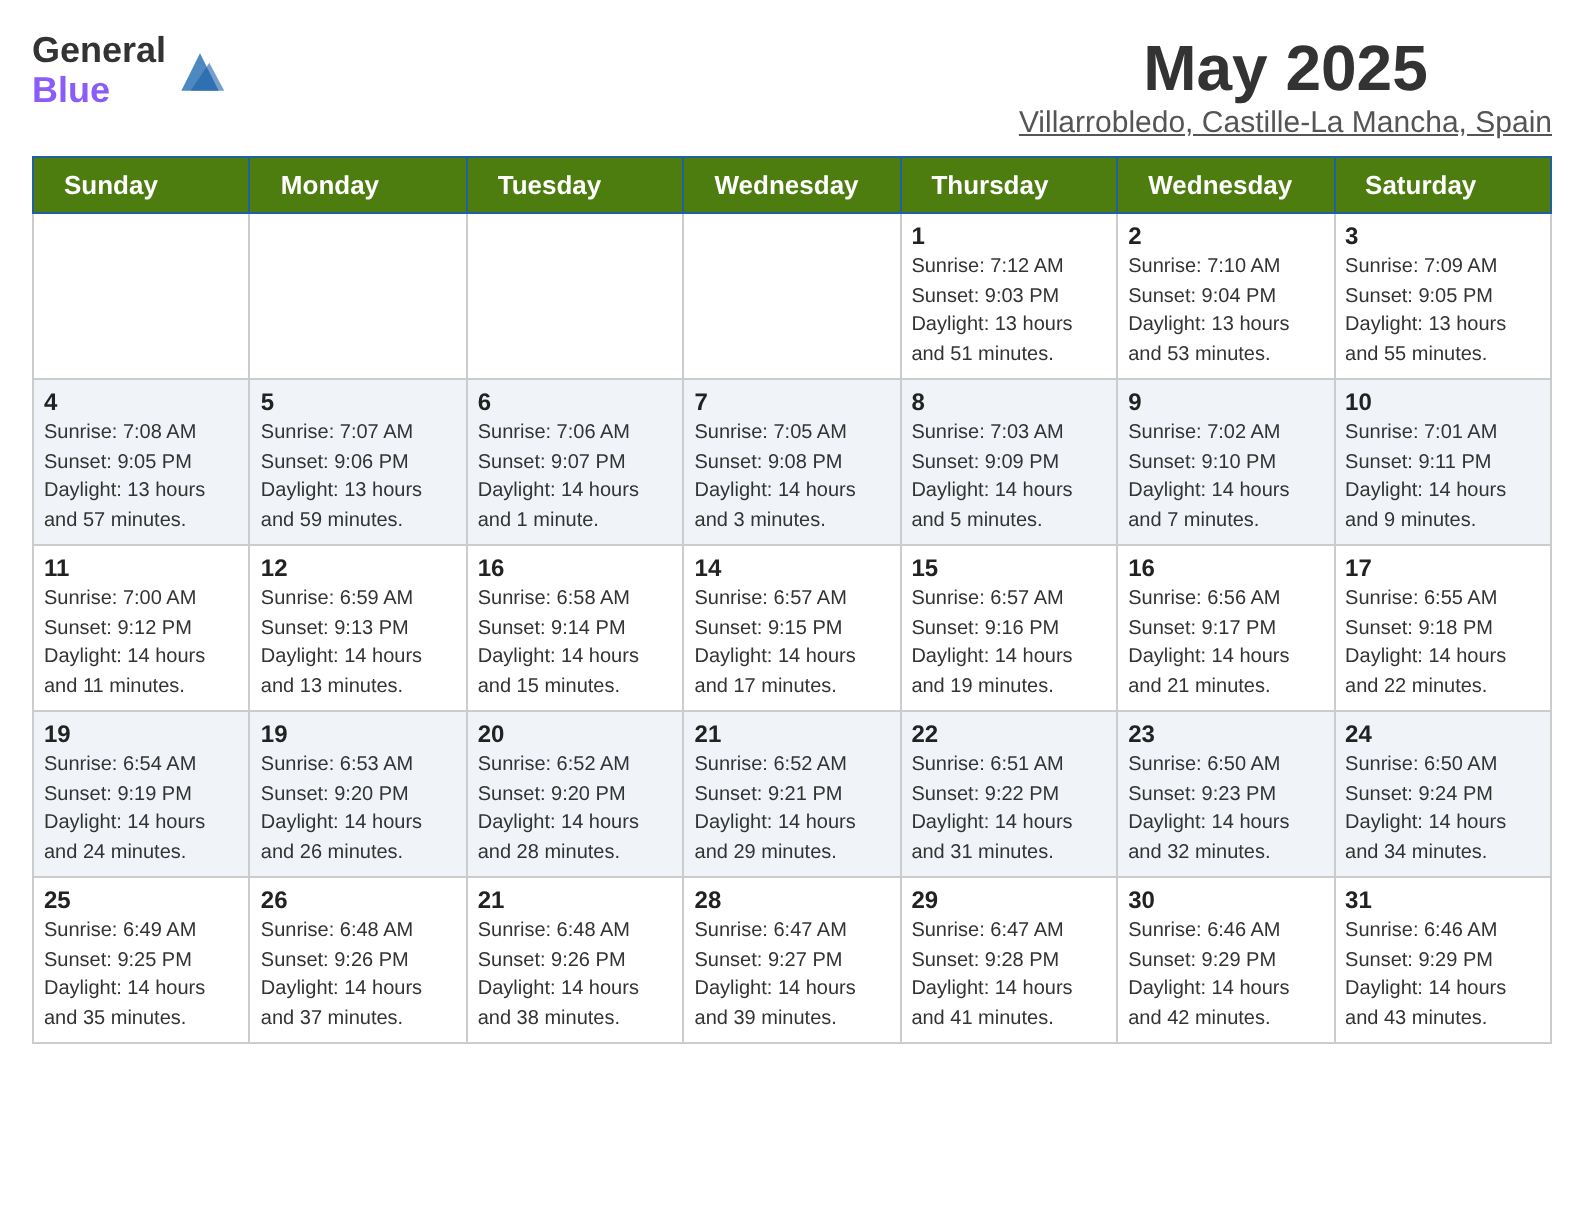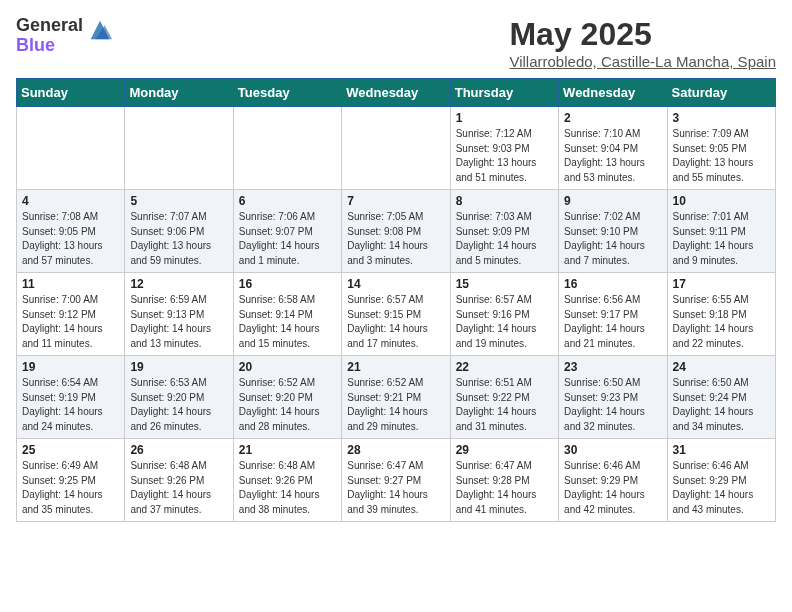--- a/index.html
+++ b/index.html
@@ -26,43 +26,43 @@
       line-height: 1.1;
     }
     .logo-general { color: #333; }
     .logo-blue { color: #8b5cf6; }
     .logo-icon {
       width: 28px;
       height: 28px;
       margin-left: 3px;
     }
     .title-block {
-      text-align: left;
+      text-align: center;
     }
     .title-month {
       font-size: 32px;
       font-weight: bold;
       color: #333;
     }
     .title-location {
       font-size: 15px;
       color: #555;
       text-decoration: underline;
     }
     .calendar {
       width: 100%;
       border-collapse: collapse;
       border: 1px solid #ccc;
     }
     .calendar th {
-      background-color: #0f766e;
+      background-color: #4d7c0f;
       color: #fff;
       font-size: 13px;
       font-weight: bold;
-      padding: 6px 4px;
+      padding: 6px 15px;
       text-align: left;
       border: 1px solid #2060a0;
     }
     .calendar td {
       vertical-align: top;
       border: 1px solid #ccc;
       padding: 4px 5px;
       width: 108px;
       min-height: 80px;
       font-size: 10.5px;
@@ -96,21 +96,21 @@
     .empty-cell {
       background: #fff !important;
     }
   </style>
 </head>
 <body>
 
 <div class="header">
   <div class="logo">
     <div>
-      <div style="display:flex;">
+      <div style="display:flex;align-items:center;">
         <div class="logo-text">
           <span class="logo-general">General</span><br>
           <span class="logo-blue">Blue</span>
         </div>
         <svg class="logo-icon" viewBox="0 0 30 30">
           <polygon points="5,25 15,5 25,25" fill="#2e74b5" opacity="0.85"></polygon>
           <polygon points="10,25 20,10 28,25" fill="#1a5fa8" opacity="0.6"></polygon>
         </svg>
       </div>
     </div>

